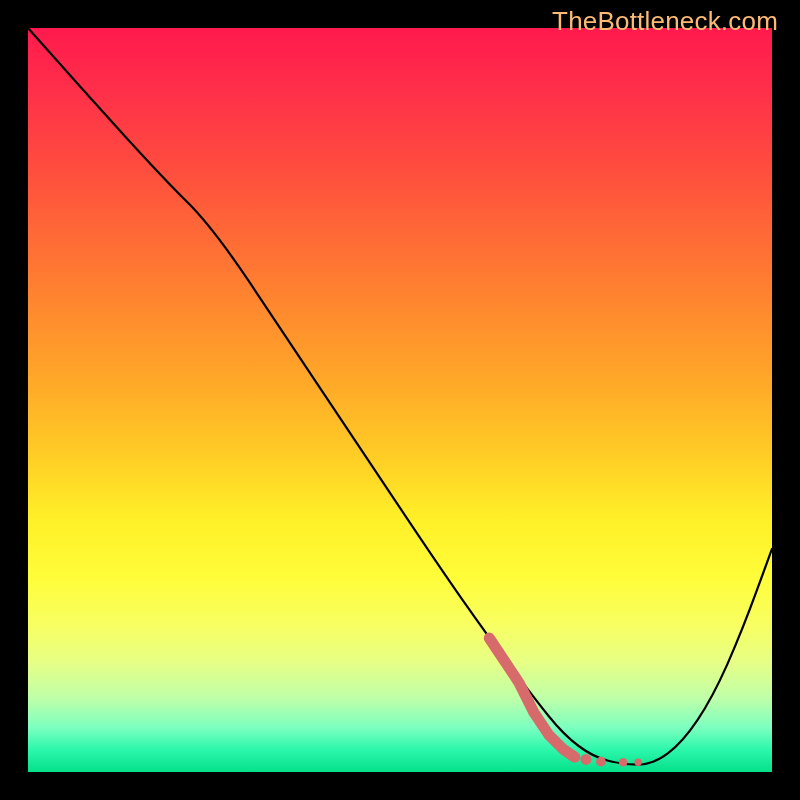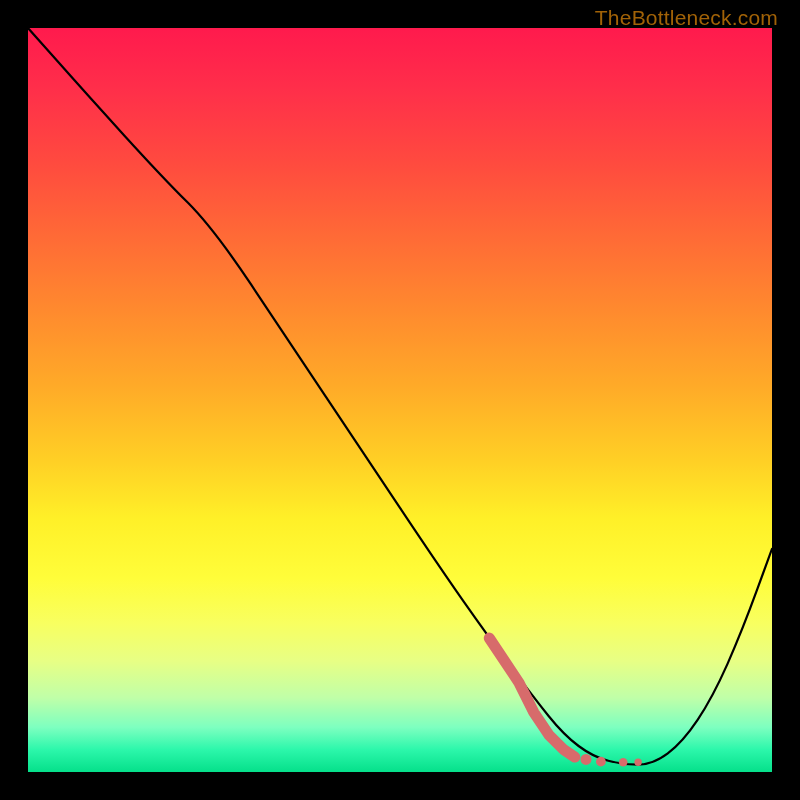--- a/index.html
+++ b/index.html
@@ -46,22 +46,22 @@
       #c0ffa8 90%,
       #7dffc0 94%,
       #2cf7ab 97%,
       #05e08a 100%
     );
   }
   .watermark {
     position: absolute;
     top: 6px;
     right: 22px;
-    color: #a16207;
-    font-size: 21px;
+    color: #fdba74;
+    font-size: 26px;
     font-weight: 500;
     letter-spacing: 0.2px;
   }
   svg.linesvg {
     position: absolute;
     left: 0; top: 0;
     width: 100%; height: 100%;
   }
 </style>
 </head>

